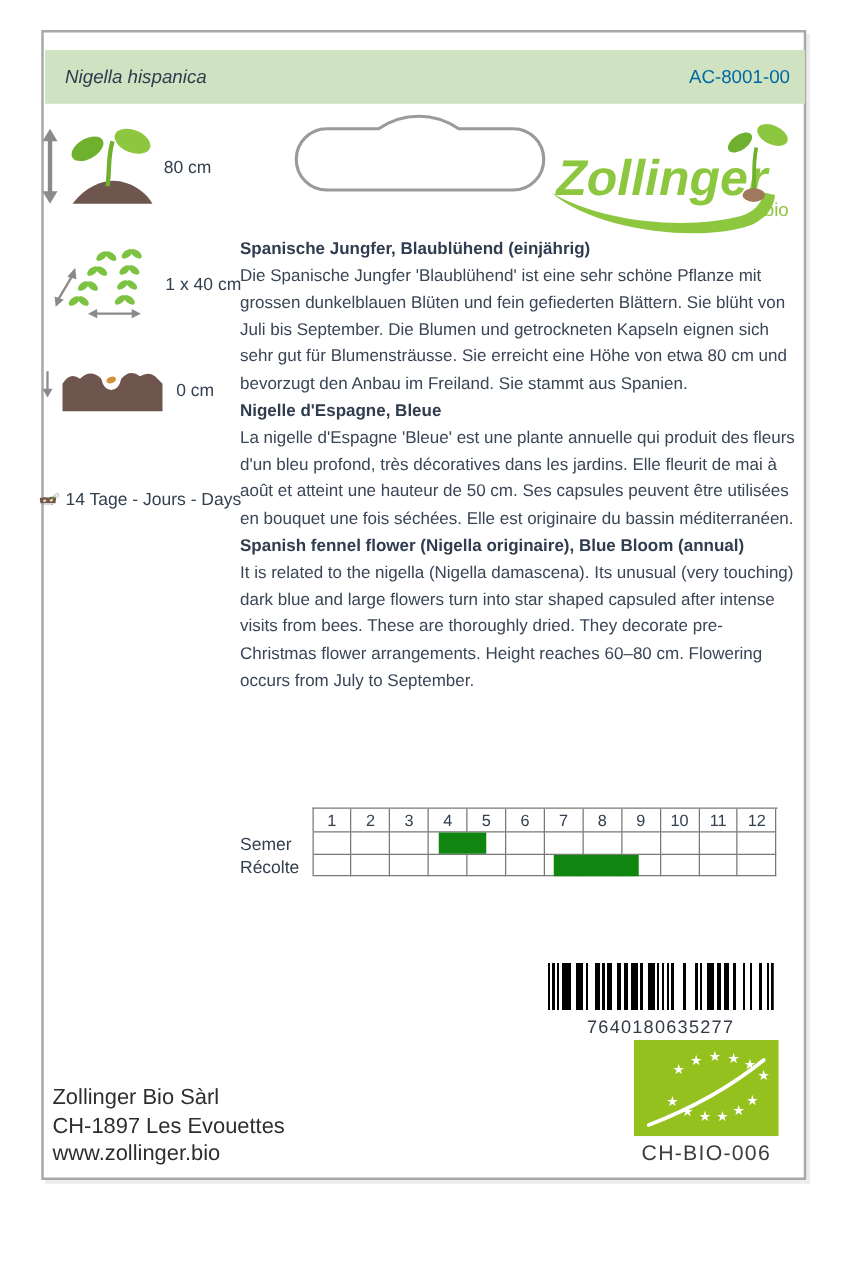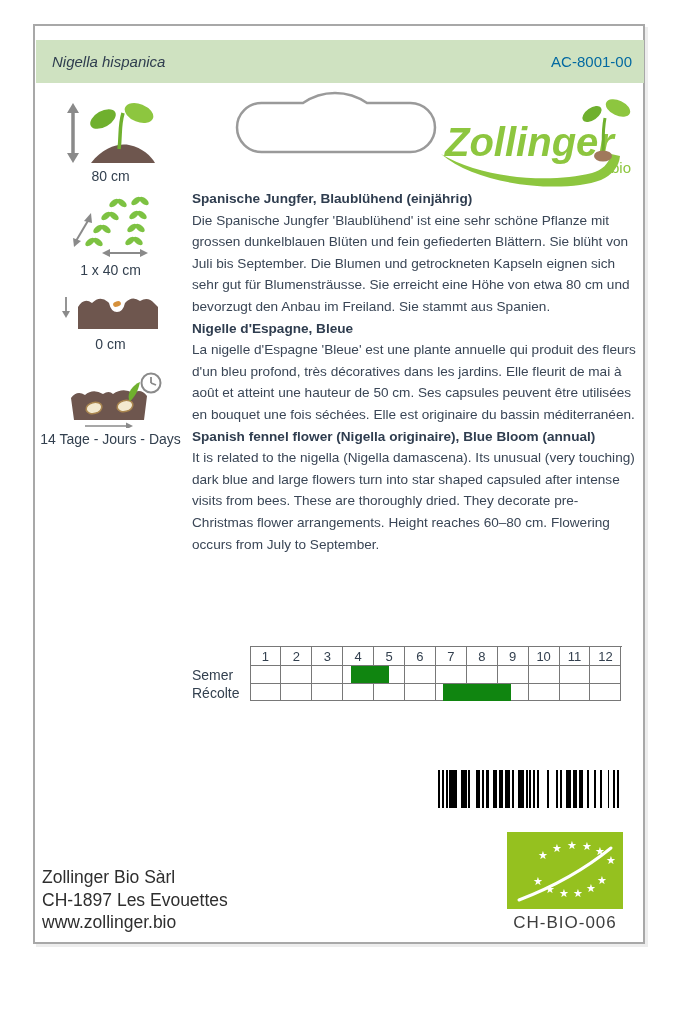--- a/index.html
+++ b/index.html
@@ -17,21 +17,21 @@
     display:flex;align-items:center;justify-content:space-between;box-sizing:border-box;
     padding:0 12px 0 16px;
   }
   .header-latin{font-style:italic;font-size:15px;color:#2f3d4f;}
   .header-code{font-size:15px;color:#0369a1;}
   
   .hang-tab{position:absolute;left:230px;top:85px;}
   
   .logo{position:absolute;left:433px;top:96px;}
   
-  .spec{position:absolute;left:28px;width:165px;display:flex;flex-direction:column;align-items:center;gap:3px;}
+  .spec{position:absolute;left:28px;width:165px;display:flex;flex-direction:row;align-items:center;gap:3px;}
   .spec-label{font-size:14px;color:#33404f;white-space:nowrap;}
   
   .descriptions{position:absolute;left:192px;top:188px;width:445px;font-size:13.6px;line-height:21.6px;color:#3a4656;}
   .desc-title{font-weight:bold;color:#2f3d4f;}
   
   .calendar{position:absolute;left:192px;top:646px;width:436px;height:58px;}
   .cal-label{position:absolute;left:0;font-size:14px;color:#33404f;line-height:18px;}
   .cal-grid{position:absolute;left:57.5px;top:0;width:372px;height:55px;border-left:1.5px solid #787878;border-top:1.5px solid #787878;box-sizing:border-box;}
   .cal-flexrow{display:flex;}
   .cal-cell{width:30.92px;box-sizing:border-box;border-right:1.5px solid #787878;border-bottom:1.5px solid #787878;
@@ -246,20 +246,21 @@
         <rect x="137.18" y="0" width="1.91" height="38" fill="#000"></rect>
         <rect x="140.99" y="0" width="1.91" height="38" fill="#000"></rect>
         <rect x="142.89" y="0" width="1.91" height="38" fill="#000"></rect>
         <rect x="148.61" y="0" width="1.91" height="38" fill="#000"></rect>
         <rect x="156.23" y="0" width="1.91" height="38" fill="#000"></rect>
         <rect x="161.95" y="0" width="1.91" height="38" fill="#000"></rect>
         <rect x="169.57" y="0" width="1.91" height="38" fill="#000"></rect>
         <rect x="175.28" y="0" width="1.91" height="38" fill="#000"></rect>
         <rect x="179.09" y="0" width="1.91" height="38" fill="#000"></rect>
       </svg>
+    <div class="barcode-number">7640180635277</div>
   </div>
 
   <svg class="eu-logo" width="116" height="77" viewBox="0 0 116 77">
     <rect x="0" y="0" width="116" height="77" fill="#95c11f"></rect>
     <g fill="#ffffff" font-family="DejaVu Sans, sans-serif" font-size="11" text-anchor="middle">
       <text x="36" y="27">★</text>
         <text x="50" y="20">★</text>
         <text x="65" y="17">★</text>
       <text x="80" y="18">★</text>
         <text x="93" y="23">★</text>

